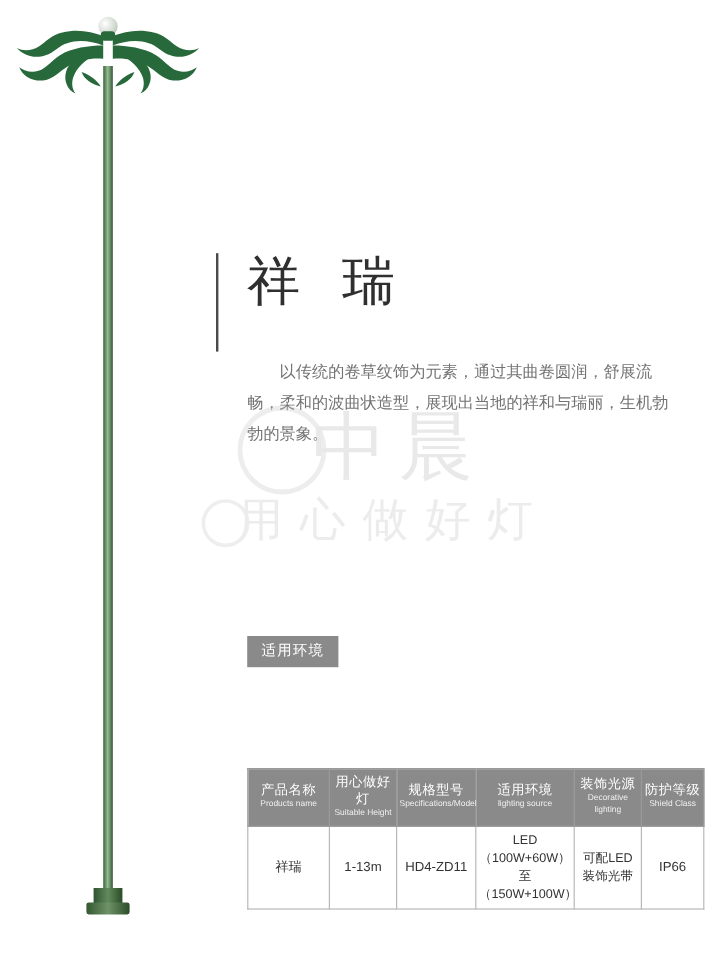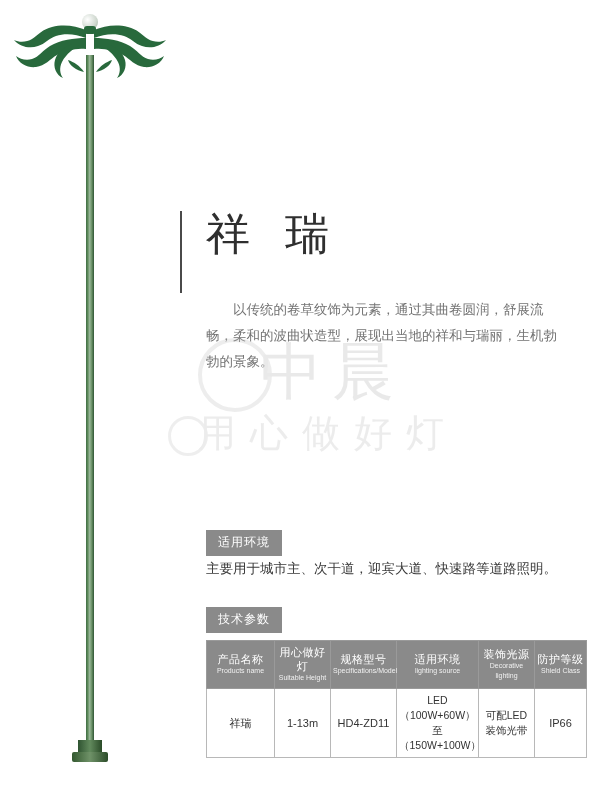--- a/index.html
+++ b/index.html
@@ -269,25 +269,21 @@
   <div class="watermark">
     <div class="wm-circle"></div>
     <div class="wm-circle2"></div>
     <div class="wm-main">中晨</div>
     <div class="wm-sub">用心做好灯</div>
   </div>
 
   <div class="sec-env">
     <span class="section-tag">适用环境</span>
   </div>
-  <div class="env-text">主要用于城市主、次干道，迎宾大道、快速路等道路照明。</div>
-
-  <div class="sec-spec">
-    <span class="section-tag">技术参数</span>
-  </div>
+
 
   <table class="spec-table">
     <colgroup>
       <col style="width:68px">
       <col style="width:56px">
       <col style="width:66px">
       <col style="width:82px">
       <col style="width:56px">
       <col style="width:52px">
     </colgroup>

